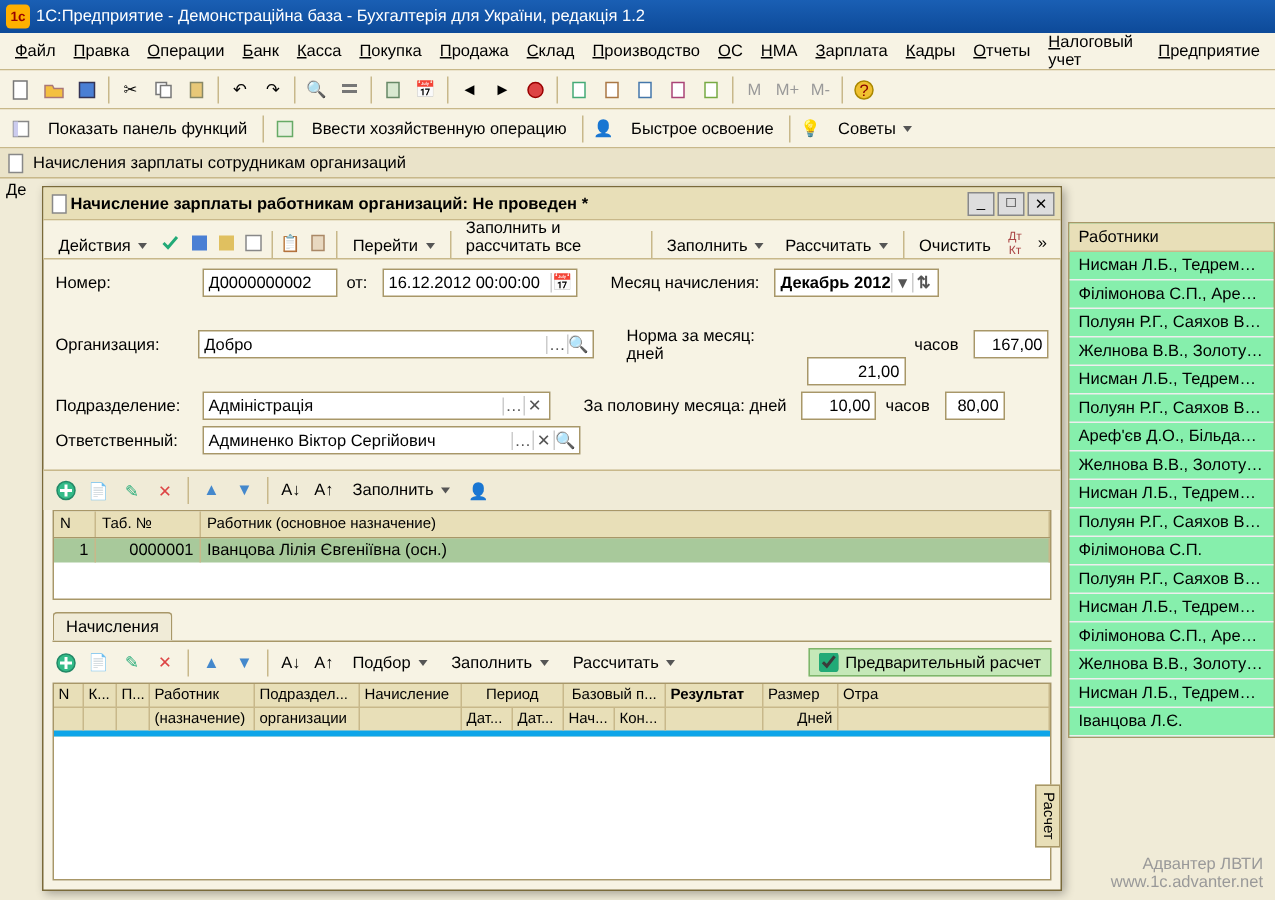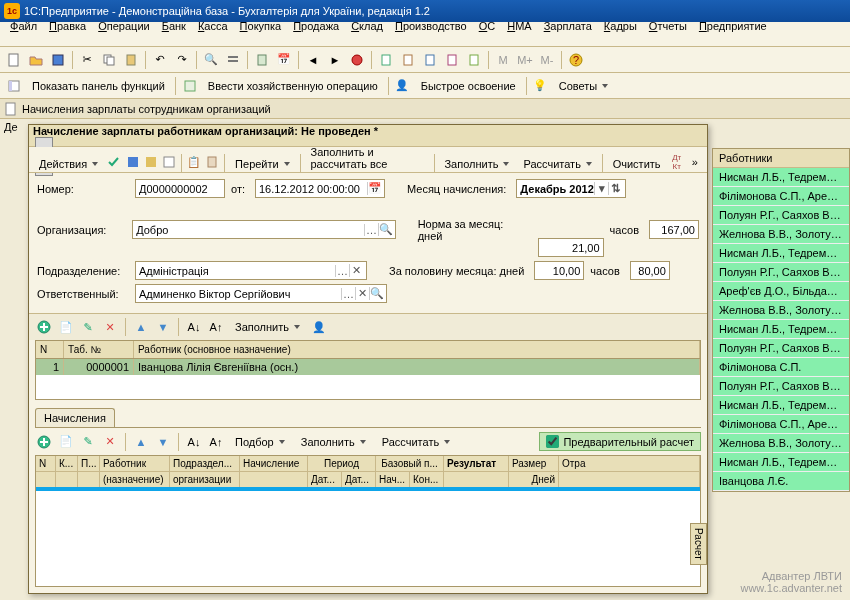--- a/index.html
+++ b/index.html
@@ -1,34 +1,34 @@
 <!DOCTYPE html>
 <html><head>
 <meta charset="utf-8">
 <style>
 * { box-sizing: border-box; margin: 0; padding: 0; font-family: Tahoma, Arial, sans-serif; font-size: 11px; }
 body { background: #f0ebd7; width: 850px; height: 600px; overflow: hidden; position: relative; }
 
 .titlebar { background: linear-gradient(#1a5fb4, #0d4a99); color: #fff; height: 22px; display: flex; align-items: center; padding: 0 4px; }
 .titlebar .icon-1c { width: 16px; height: 16px; background: #ffb000; border-radius: 3px; display: inline-flex; align-items: center; justify-content: center; color: #900; font-weight: bold; font-size: 9px; margin-right: 4px; }
 
-.menubar { background: #f7f3e4; border-bottom: 1px solid #c8b88a; height: 22px; display: flex; align-items: flex-end; padding: 12px 4px; }
+.menubar { background: #f7f3e4; border-bottom: 1px solid #c8b88a; height: 22px; display: flex; align-items: center; padding: 12px 4px; }
 .menubar span { padding: 2px 6px; cursor: pointer; }
 .menubar span:first-letter { text-decoration: underline; }
 
 .toolbar1, .toolbar2 { background: #f7f3e4; border-bottom: 1px solid #c8b88a; height: 26px; display: flex; align-items: center; padding: 0 4px; gap: 2px; }
 .tb-btn { width: 20px; height: 20px; display: inline-flex; align-items: center; justify-content: center; border: 1px solid transparent; background: transparent; cursor: pointer; }
 .sep { width: 1px; height: 18px; background: #c8b88a; margin: 0 2px; }
 .tb-text { padding: 2px 6px; display: inline-flex; align-items: center; gap: 3px; color: #000; }
 
 .sub-title { background: #eae3c9; border-bottom: 1px solid #c8b88a; height: 20px; display: flex; align-items: center; padding: 0 4px; gap: 4px; }
 .row-line { display: flex; align-items: center; gap: 4px; padding: 2px 4px; }
 
 .dialog { position: absolute; left: 28px; top: 124px; width: 680px; height: 470px; background: #f7f3e4; border: 1px solid #7a6a3a; box-shadow: 2px 2px 6px rgba(0,0,0,.3); display: flex; flex-direction: column; }
-.dlg-title { background: #e8dfb8; height: 22px; display: flex; padding: 0 4px; border-bottom: 1px solid #c8b88a; flex-direction: column; }
+.dlg-title { background: #e8dfb8; height: 22px; display: flex; align-items: center; padding: 0 4px; border-bottom: 1px solid #c8b88a; }
 .dlg-title .ttl { flex: 1; font-weight: bold; }
 .winbtn { width: 18px; height: 16px; border: 1px solid #888; background: #ddd; margin-left: 2px; display: inline-flex; align-items: center; justify-content: center; font-size: 10px; cursor: pointer; }
 
 .dlg-toolbar { background: #f7f3e4; border-bottom: 1px solid #c8b88a; height: 26px; display: flex; align-items: flex-end; padding: 0 4px; gap: 2px; }
 .caret { display:inline-block; width:0; height:0; border-left:3px solid transparent; border-right:3px solid transparent; border-top:4px solid #555; margin-left:2px; vertical-align:middle;}
 
 .form-area { padding: 6px 8px; }
 .form-row { display: flex; align-items: center; margin-bottom: 4px; gap: 6px; }
 .lbl { width: 92px; }
 .lbl2 { width: auto; margin-right: 4px; }
@@ -86,20 +86,21 @@
   <span>Касса</span>
   <span>Покупка</span>
   <span>Продажа</span>
   <span>Склад</span>
   <span>Производство</span>
   <span>ОС</span>
   <span>НМА</span>
   <span>Зарплата</span>
   <span>Кадры</span>
   <span>Отчеты</span>
+  <span>Налоговый учет</span>
   <span>Предприятие</span>
 </div>
 
 <div class="toolbar1">
   <button class="tb-btn">
       <svg width="14" height="14">
         <rect x="2" y="1" width="9" height="12" fill="#fff" stroke="#777"></rect>
       </svg>
     </button>
   <button class="tb-btn">

